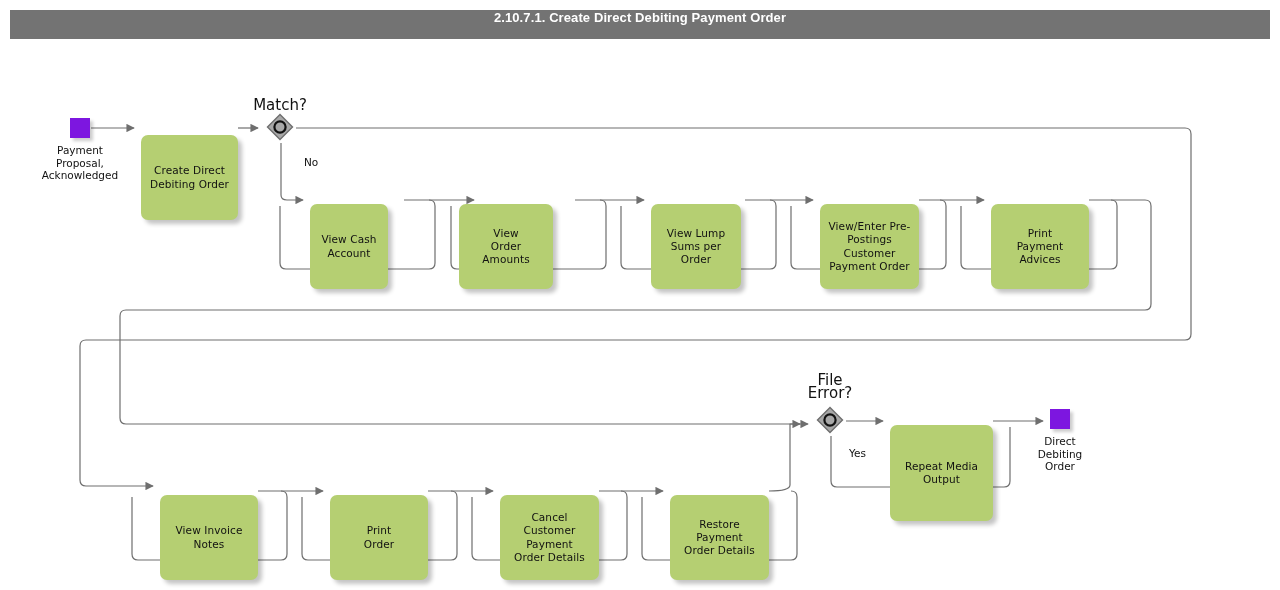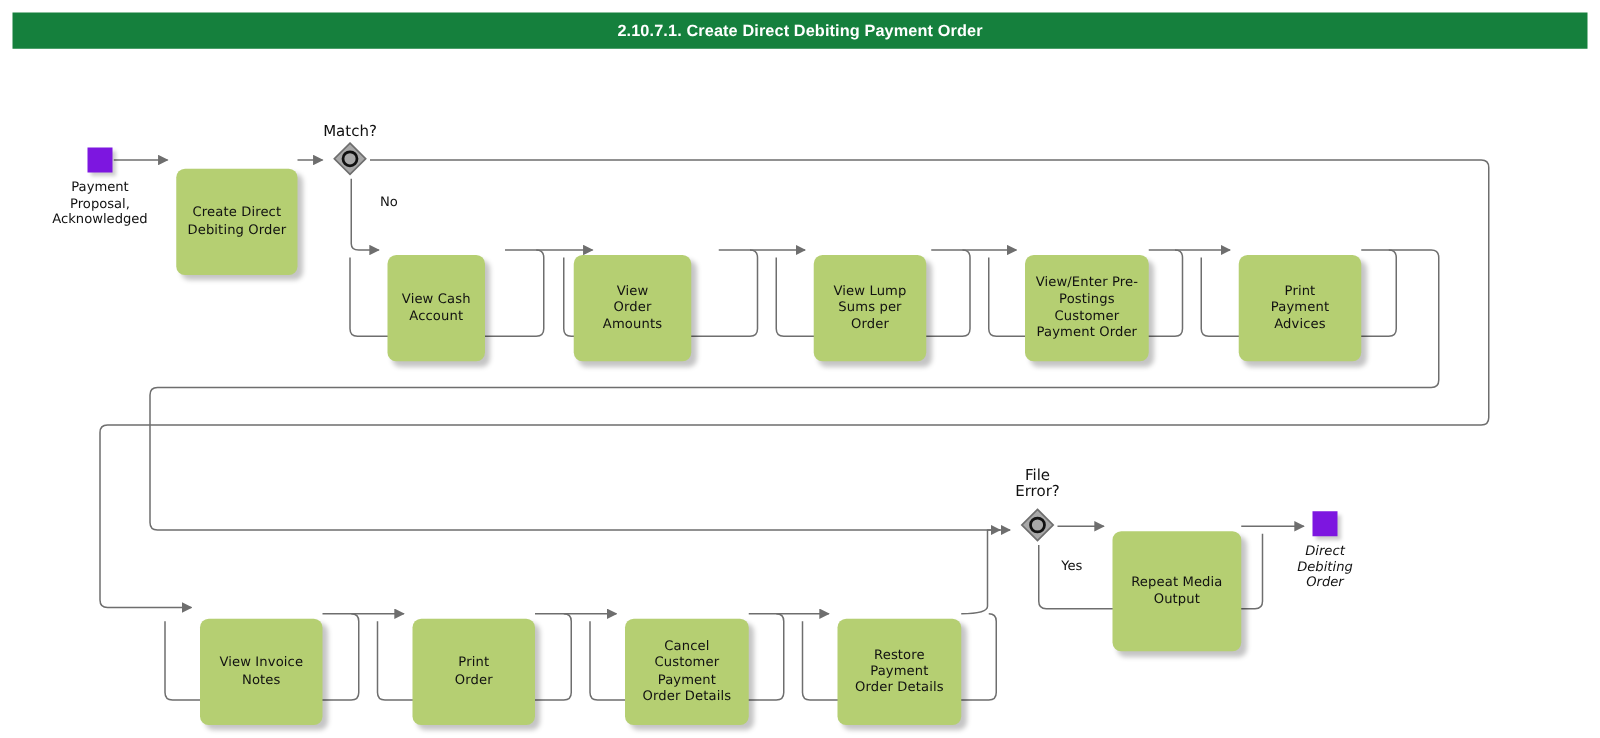--- a/index.html
+++ b/index.html
@@ -15,23 +15,23 @@
     overflow: hidden;
   }
 
   
   #title-bar {
     position: absolute;
     left: 10px;
     top: 10px;
     width: 1260px;
     height: 29px;
-    background: #15803d;
+    background: #737373;
     display: flex;
-    align-items: center;
+    align-items: flex-start;
     justify-content: center;
   }
   #title-bar .title-text {
     color: #ffffff;
     font-family: "Liberation Sans", sans-serif;
     font-size: 13px;
     font-weight: bold;
     letter-spacing: 0.1px;
     white-space: nowrap;
   }
@@ -90,21 +90,21 @@
   
   .gateway {
     position: absolute;
     width: 30px;
     height: 30px;
   }
   .gateway-label {
     position: absolute;
     color: #111111;
     font-family: "DejaVu Sans", sans-serif;
-    font-size: 12px;
+    font-size: 15px;
     line-height: 12.5px;
     text-align: center;
     white-space: pre-line;
   }
 
   
   .flow-label {
     position: absolute;
     color: #111111;
     font-family: "DejaVu Sans", sans-serif;
@@ -169,21 +169,21 @@
     <path d="M 993 421 L 1043 421" marker-end="url(#arrowhead)"></path>
   </g>
 </svg>
 
 <div class="event" style="left:70px; top:118px;"></div>
 <div class="event-label" style="left:20px; top:144px; width:120px;">Payment
 Proposal,
 Acknowledged</div>
 
 <div class="event" style="left:1050px; top:409px;"></div>
-<div class="event-label" style="left:1000px; top:435px; width:120px;font-style:italic;">Direct
+<div class="event-label" style="left:1000px; top:435px; width:120px;">Direct
 Debiting
 Order</div>
 
 <div class="gateway" style="left:265px; top:112px;">
   <svg viewBox="0 0 30 30" width="30" height="30" xmlns="http://www.w3.org/2000/svg">
     <polygon points="15,2.5 27.5,15 15,27.5 2.5,15" fill="#a8a8a8" stroke="#6e6e6e" stroke-width="1.4"></polygon>
     <circle cx="15" cy="15" r="5.6" fill="none" stroke="#111111" stroke-width="2.2"></circle>
   </svg>
 </div>
 <div class="gateway-label" style="left:235px; top:99px; width:90px;">Match?</div>

